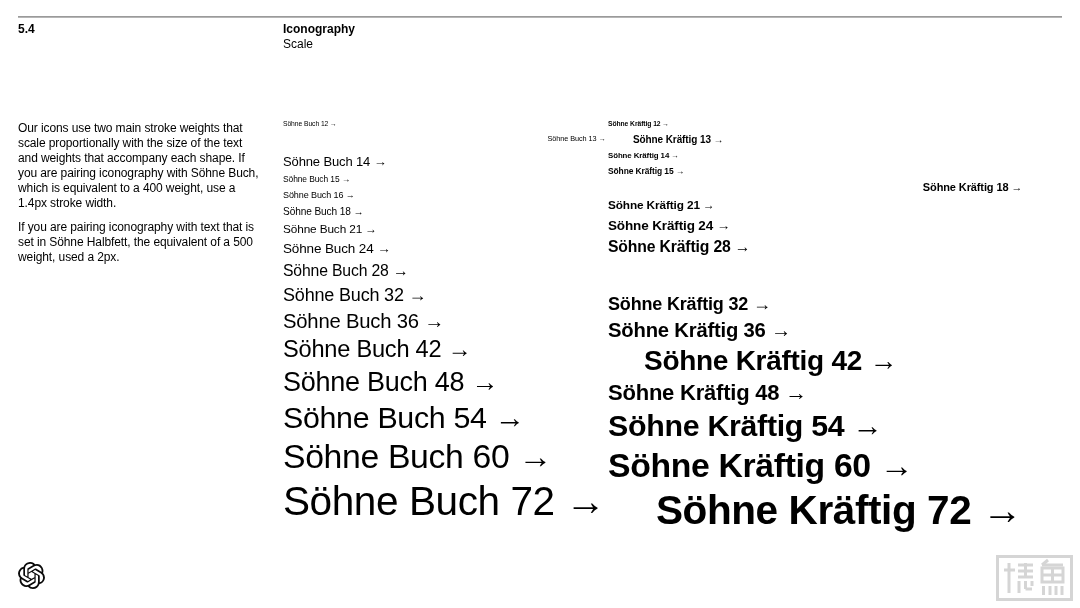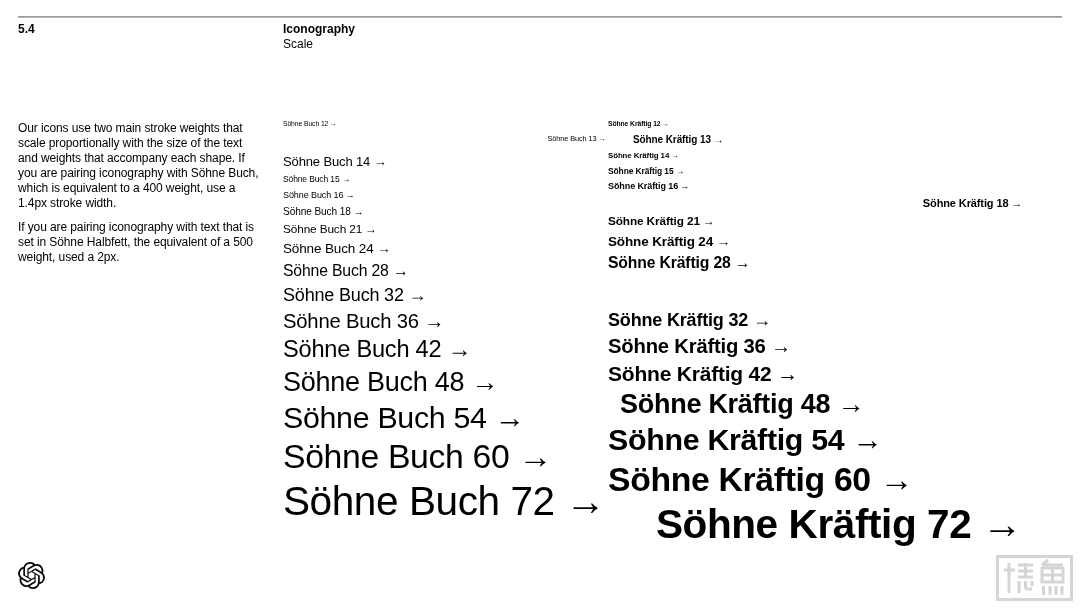--- a/index.html
+++ b/index.html
@@ -85,29 +85,28 @@
     <div class="scale-item" style="font-size: 27px;">Söhne Buch 48 →</div>
     <div class="scale-item" style="font-size: 30.375px;">Söhne Buch 54 →</div>
     <div class="scale-item" style="font-size: 33.75px;">Söhne Buch 60 →</div>
     <div class="scale-item" style="font-size: 40.5px;">Söhne Buch 72 →</div>
   </div>
 <div class="scale-col kraeftig">
     <div class="scale-item" style="font-size: 6.75px;">Söhne Kräftig 12 →</div>
     <div class="scale-item" style="font-size: 10px; padding-left: 25px;">Söhne Kräftig 13 →</div>
     <div class="scale-item" style="font-size: 7.875px;">Söhne Kräftig 14 →</div>
     <div class="scale-item" style="font-size: 8.4375px;">Söhne Kräftig 15 →</div>
-    <div class="scale-item" style="font-size: 9px;">Söhne Kräftig 16 →</div>
     <div class="scale-item" style="font-size: 11px; text-align: right;">Söhne Kräftig 18 →</div>
     <div class="scale-item" style="font-size: 11.8125px;">Söhne Kräftig 21 →</div>
     <div class="scale-item" style="font-size: 13.5px;">Söhne Kräftig 24 →</div>
     <div class="scale-item" style="font-size: 15.75px;">Söhne Kräftig 28 →</div>
     <div class="scale-item" style="font-size: 18px; margin-top: 40px;">Söhne Kräftig 32 →</div>
     <div class="scale-item" style="font-size: 20.25px;">Söhne Kräftig 36 →</div>
-    <div class="scale-item" style="font-size: 21px;">Söhne Kräftig 42 →</div>
-    <div class="scale-item" style="font-size: 27px; margin-left: 12px;">Söhne Kräftig 48 →</div>
+    <div class="scale-item" style="font-size: 28px; margin-left: 36px;">Söhne Kräftig 42 →</div>
+    <div class="scale-item" style="font-size: 22px;">Söhne Kräftig 48 →</div>
     <div class="scale-item" style="font-size: 30.375px;">Söhne Kräftig 54 →</div>
     <div class="scale-item" style="font-size: 33.75px;">Söhne Kräftig 60 →</div>
     <div class="scale-item" style="font-size: 40.5px; margin-left: 48px;">Söhne Kräftig 72 →</div>
   </div>
 
 <div class="footer-logo">
   <svg viewBox="0 0 24 24" width="27" height="27">
     <path fill="#0a0a0a" d="M22.2819 9.8211a5.9847 5.9847 0 0 0-.5157-4.9108 6.0462 6.0462 0 0 0-6.5098-2.9A6.0651 6.0651 0 0 0 4.9807 4.1818a5.9847 5.9847 0 0 0-3.9977 2.9 6.0462 6.0462 0 0 0 .7427 7.0966 5.98 5.98 0 0 0 .511 4.9107 6.051 6.051 0 0 0 6.5146 2.9001A5.9847 5.9847 0 0 0 13.2599 24a6.0557 6.0557 0 0 0 5.7718-4.2058 5.9894 5.9894 0 0 0 3.9977-2.9001 6.0557 6.0557 0 0 0-.7475-7.073zM13.2599 22.4327a4.4755 4.4755 0 0 1-2.8764-1.0408l.1419-.0804 4.7783-2.7582a.7948.7948 0 0 0 .3927-.6813v-6.7369l2.02 1.1686a.071.071 0 0 1 .038.052v5.5826a4.504 4.504 0 0 1-4.4945 4.4944zm-9.6607-4.1254a4.4708 4.4708 0 0 1-.5346-3.0137l.142.0852 4.783 2.7582a.7712.7712 0 0 0 .7806 0l5.8428-3.3685v2.3324a.0804.0804 0 0 1-.0332.0615L9.74 19.9502a4.4992 4.4992 0 0 1-6.1408-1.6429zM2.3408 7.8956a4.485 4.485 0 0 1 2.3655-1.9728V11.6a.7664.7664 0 0 0 .3879.6765l5.8144 3.3543-2.0201 1.1685a.0757.0757 0 0 1-.071 0l-4.8303-2.7865A4.504 4.504 0 0 1 2.3408 7.8956zm16.5963 3.8558L13.1038 8.364 15.1192 7.2a.0757.0757 0 0 1 .071 0l4.8303 2.7913a4.4944 4.4944 0 0 1-.6765 8.1042v-5.6772a.79.79 0 0 0-.407-.667zm2.0107-3.0231l-.142-.0852-4.7735-2.7818a.7759.7759 0 0 0-.7854 0L9.409 9.2297V6.8974a.0662.0662 0 0 1 .0284-.0615l4.8303-2.7866a4.4992 4.4992 0 0 1 6.6802 4.66zM8.3065 12.863l-2.02-1.1638a.0804.0804 0 0 1-.038-.0567V6.0742a4.4992 4.4992 0 0 1 7.3757-3.4537l-.142.0805L8.704 5.459a.7948.7948 0 0 0-.3927.6813zm1.0976-2.3654l2.602-1.4998 2.6069 1.4998v2.9994l-2.5974 1.4997-2.6067-1.4997z"></path>
   </svg>
 </div>

